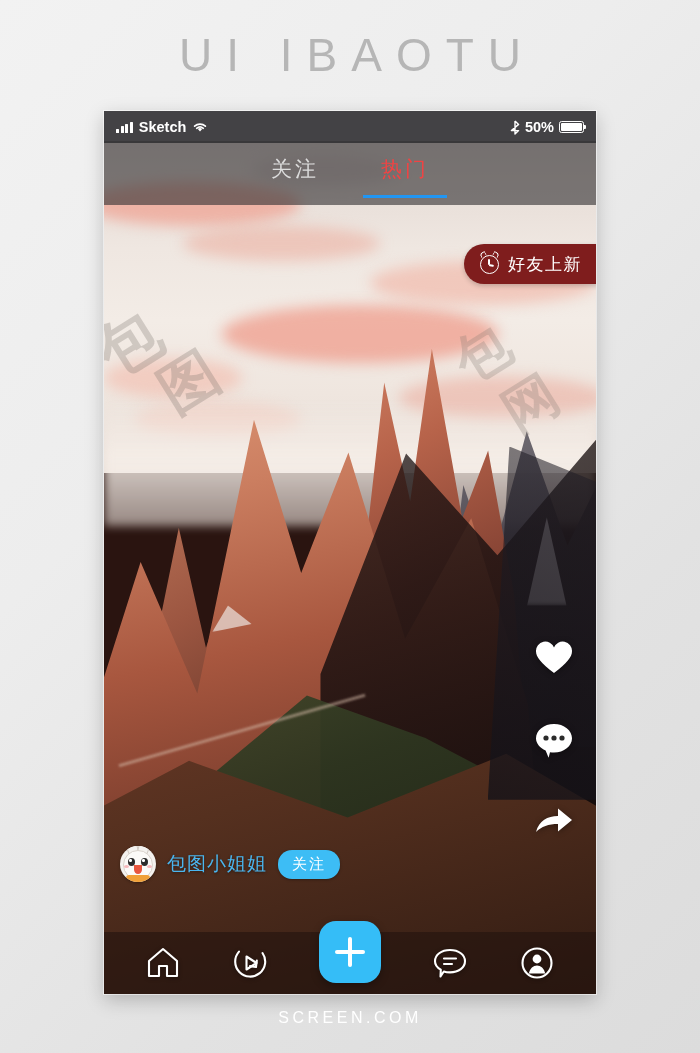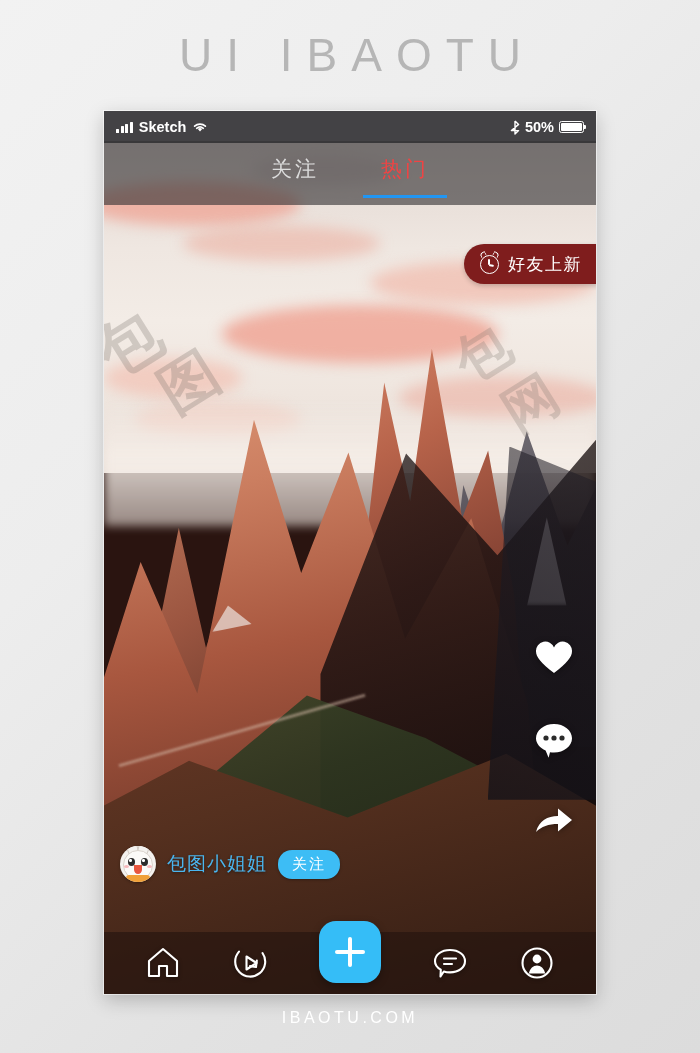--- a/index.html
+++ b/index.html
@@ -337,13 +337,13 @@
       <svg class="nav-ic" width="34" height="34" viewBox="0 0 34 34">
         <circle cx="17" cy="17" r="14.5" fill="none" stroke="#fff" stroke-width="2.1"></circle>
         <circle cx="17" cy="13" r="4.4" fill="#fff"></circle>
         <path d="M8.8 27.5 C10 22.2 13.2 19.5 17 19.5 C20.8 19.5 24 22.2 25.2 27.5 Z" fill="#fff"></path>
       </svg>
     </div>
 
   </div>
 </div>
 
-<div class="footer">IBAOTU.COM</div>
+<div class="footer">SCREEN.COM</div>
 
 </body></html>

